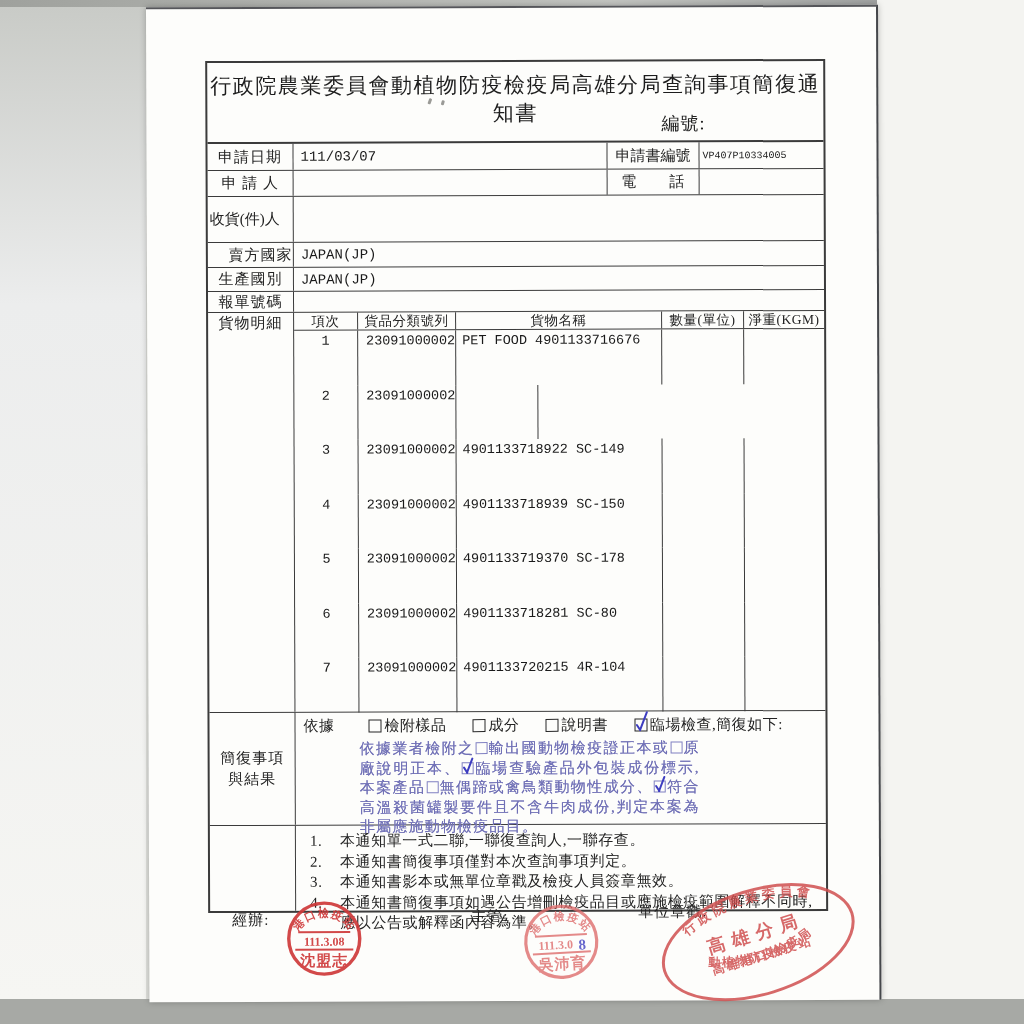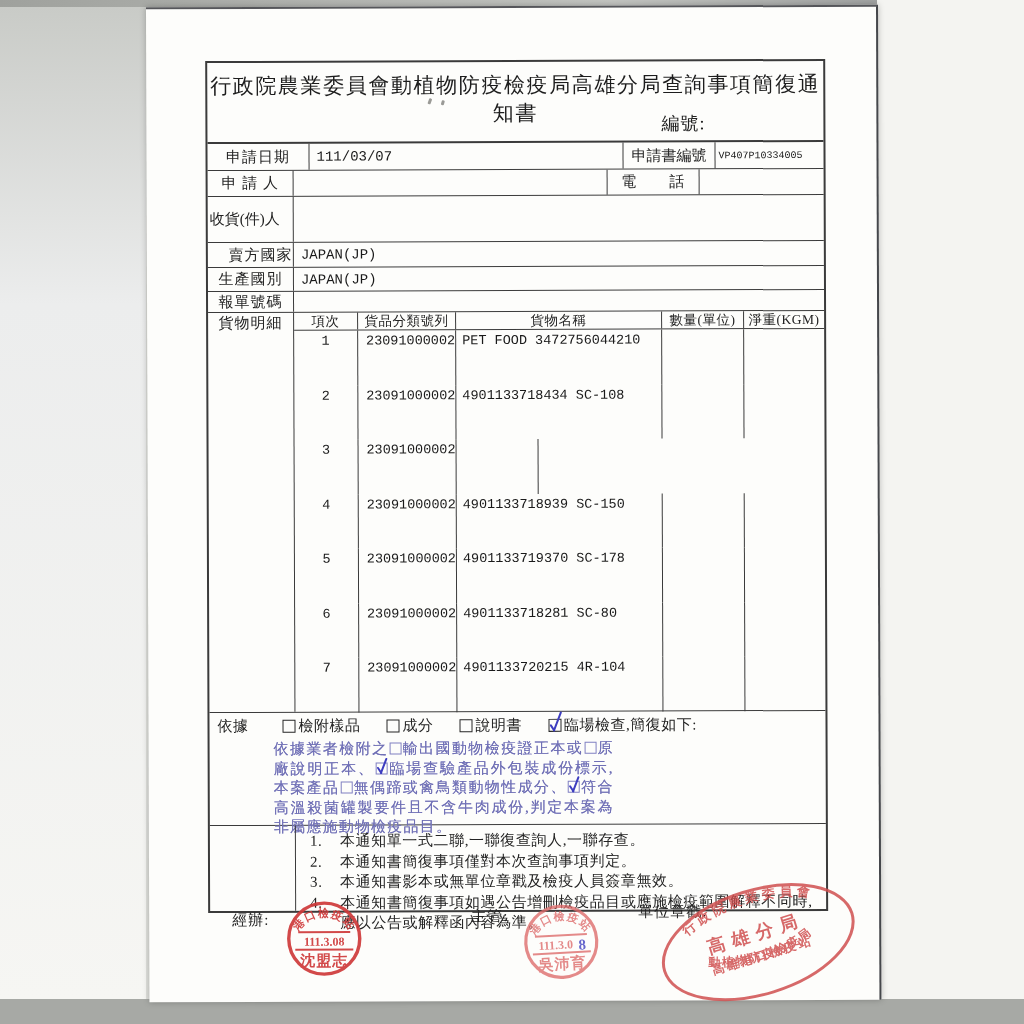--- a/index.html
+++ b/index.html
@@ -95,21 +95,21 @@
 
     <div class="titlebox">
       <div class="title">行政院農業委員會動植物防疫檢疫局高雄分局查詢事項簡復通知書</div>
       <div class="serial">
         <span>編號:</span>
         <span></span>
       </div>
     </div>
 
     <div class="sec" style="height:27px;">
-      <div class="lbl" style="width:102px;">申請日期</div>
+      <div class="lbl" style="width:86px;">申請日期</div>
       <div class="val" style="width:314px;border-right:1.6px solid #3b3b3b;">111/03/07</div>
       <div class="lbl" style="width:92px;letter-spacing:0;">申請書編號</div>
       <div class="val" style="width:124px;padding-left:3px;font-size:10px;">VP407P10334005</div>
     </div>
 
     <div class="sec" style="height:26px;">
       <div class="lbl" style="width:86px;">申 請 人</div>
       <div class="val" style="width:314px;border-right:1.6px solid #3b3b3b;"></div>
       <div class="lbl" style="width:92px;">電　　話</div>
       <div class="val" style="width:124px;"></div>
@@ -142,34 +142,34 @@
           <div class="g-cell c-no">項次</div>
           <div class="g-cell c-code">貨品分類號列</div>
           <div class="g-cell c-name">貨物名稱</div>
           <div class="g-cell c-qty">數量(單位)</div>
           <div class="g-cell c-wt">淨重(KGM)</div>
         </div>
         <div id="goods-body">
             <div class="g-row">
               <div class="g-cell c-no">1</div>
               <div class="g-cell c-code">23091000002</div>
-              <div class="g-cell c-name">PET FOOD 3472756044210</div>
+              <div class="g-cell c-name">PET FOOD 4901133716676</div>
               <div class="g-cell c-qty"></div>
               <div class="g-cell c-wt"></div>
             </div>
             <div class="g-row">
               <div class="g-cell c-no">2</div>
               <div class="g-cell c-code">23091000002</div>
-              <div class="g-cell c-name">4901133718434 SC-108</div>
               <div class="g-cell c-qty"></div>
               <div class="g-cell c-wt"></div>
             </div>
             <div class="g-row">
               <div class="g-cell c-no">3</div>
               <div class="g-cell c-code">23091000002</div>
+              <div class="g-cell c-name">4901133718922 SC-149</div>
               <div class="g-cell c-qty"></div>
               <div class="g-cell c-wt"></div>
             </div>
             <div class="g-row">
               <div class="g-cell c-no">4</div>
               <div class="g-cell c-code">23091000002</div>
               <div class="g-cell c-name">4901133718939 SC-150</div>
               <div class="g-cell c-qty"></div>
               <div class="g-cell c-wt"></div>
             </div>
@@ -192,20 +192,24 @@
               <div class="g-cell c-code">23091000002</div>
               <div class="g-cell c-name">4901133720215 4R-104</div>
               <div class="g-cell c-qty"></div>
               <div class="g-cell c-wt"></div>
             </div>
           </div>
       </div>
     </div>
 
     <div class="sec" style="height:113px;">
+      <div class="lbl" style="width:86px;flex-direction:column;line-height:21px;">
+        <span>簡復事項</span>
+        <span>與結果</span>
+      </div>
       <div style="width:530px;">
         <div class="basis-row">
           <span class="basis-label">依據</span><span id="basis-opts"><span class="opt"><span class="cbx"></span><span>檢附樣品</span></span><span class="opt"><span class="cbx"></span><span>成分</span></span><span class="opt"><span class="cbx"></span><span>說明書</span></span><span class="opt"><span class="cbx"><span class="tick"></span></span><span>臨場檢查</span></span></span><span>,簡復如下:</span>
         </div>
         <div id="stamp-par"><span>依據業者檢附之</span><span class="sbx"></span><span>輸出國動物檢疫證正本或</span><span class="sbx"></span><span>原廠說明正本、</span><span class="sbx"><span class="tick tick-s"></span></span><span>臨場查驗產品外包裝成份標示,本案產品</span><span class="sbx"></span><span>無偶蹄或禽鳥類動物性成分、</span><span class="sbx"><span class="tick tick-s"></span></span><span>符合高溫殺菌罐製要件且不含牛肉成份,判定本案為非屬應施動物檢疫品目。</span></div>
       </div>
     </div>
 
     <div class="sec" style="height:85px;border-bottom:none;">
       <div class="lbl" style="width:86px;"></div>

